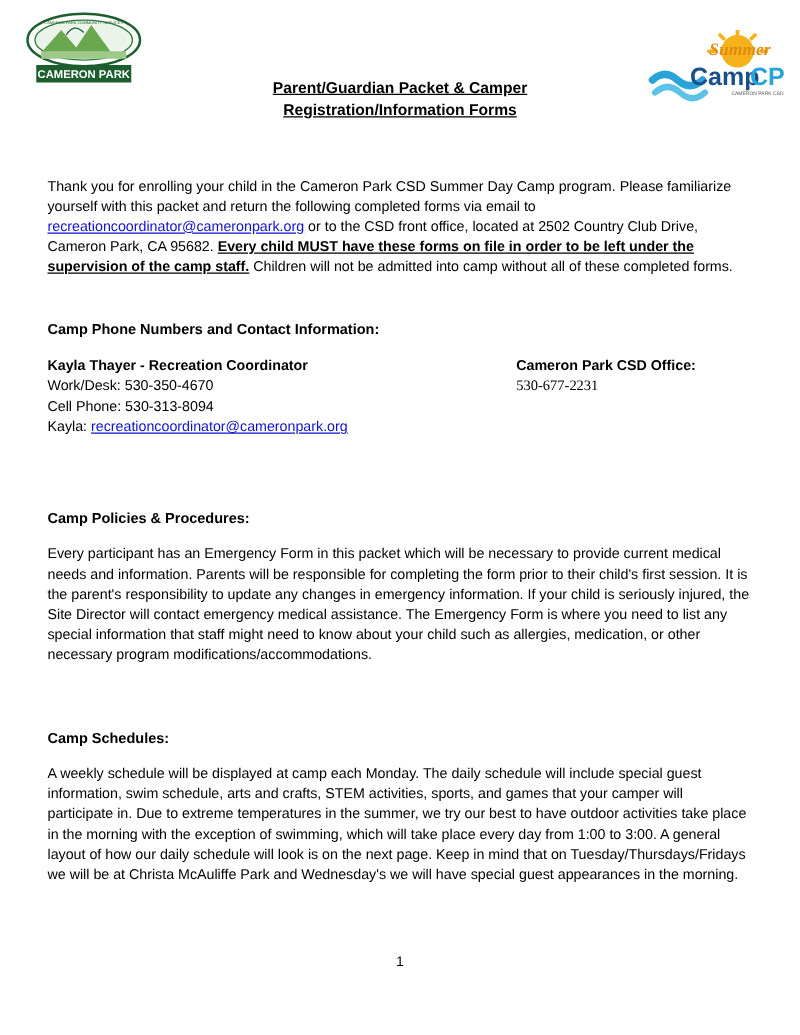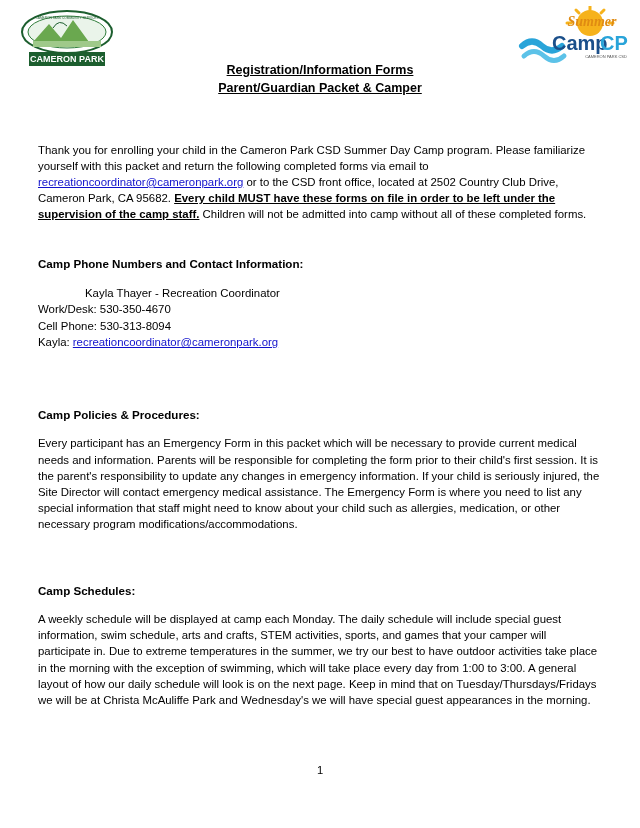--- a/index.html
+++ b/index.html
@@ -28,21 +28,21 @@
     position: absolute;
     left: 19px;
     top: 8px;
     width: 96px;
     height: 62px;
     text-decoration: underline;
   }
   .logo-right {
     position: absolute;
     right: 10px;
-    top: 6px;
+    top: 24px;
     width: 112px;
     height: 66px;
   }
 
   
   .doc-title {
     text-align: center;
     font-size: 12.5px;
     font-weight: bold;
     line-height: 1.42;
@@ -92,22 +92,21 @@
     margin-bottom: 4px;
   }
   .contact-left { width: 58%; }
   .contact-right {
     position: absolute;
     left: 375px;
     top: 0;
     width: 220px;
   }
   .contact-name {
-    font-weight: normal;
-    margin-left: 47px;
+    font-weight: bold;
   }
   .office-phone {
     font-family: "Liberation Serif", serif;
     font-size: 11.6px;
   }
 
   
   .page-number {
     position: absolute;
     left: 0;
@@ -148,42 +147,46 @@
       <text x="74" y="20" font-family="Liberation Serif, serif" font-style="italic" font-size="14" font-weight="bold" fill="#e08b12" text-anchor="middle">Summer</text>
       <path d="M4 40 q10 -9 20 0 q10 9 20 0" stroke="#29a4d9" stroke-width="6" fill="none" stroke-linecap="round"></path>
       <path d="M6 50 q10 -9 20 0 q10 9 20 0" stroke="#5cc2e8" stroke-width="5" fill="none" stroke-linecap="round"></path>
       <text x="34" y="44" font-family="Liberation Sans, sans-serif" font-size="20" font-weight="bold" fill="#1b4f8a">Camp</text>
       <text x="82" y="44" font-family="Liberation Sans, sans-serif" font-size="20" font-weight="bold" fill="#29a4d9">CP</text>
       <text x="88" y="52" font-family="Liberation Sans, sans-serif" font-size="4" fill="#555555" text-anchor="middle">CAMERON PARK CSD</text>
     </svg>
   </div>
 
   <div class="doc-title">
+    <span class="ln">Parent/Guardian Packet &amp; Camper</span>
     <span class="ln">Registration/Information Forms</span>
-    <span class="ln">Parent/Guardian Packet &amp; Camper</span>
   </div>
 
   <div class="body-wrap">
 
 
     <p class="para">
       <span>Thank you for enrolling your child in the Cameron Park CSD Summer Day Camp program. Please familiarize yourself with this packet and return the following completed forms via email to </span><a class="link" href="#">recreationcoordinator@cameronpark.org</a><span> or to the CSD front office, located at 2502 Country Club Drive, Cameron Park, CA 95682. </span><span class="bu">Every child MUST have these forms on file in order to be left under the supervision of the camp staff.</span><span> Children will not be admitted into camp without all of these completed forms.</span>
     </p>
 
     <div class="spacer-md"></div>
 
     <h2 class="section centered">Camp Phone Numbers and Contact Information:</h2>
 
     <div class="contact-block">
       <div class="contact-left">
         <div class="contact-name">Kayla Thayer - Recreation Coordinator</div>
         <div>Work/Desk: 530-350-4670</div>
         <div>Cell Phone: 530-313-8094</div>
         <div><span>Kayla: </span><a class="link" href="#">recreationcoordinator@cameronpark.org</a></div>
       </div>
+      <div class="contact-right">
+        <div class="contact-name">Cameron Park CSD Office:</div>
+        <div class="office-phone">530-677-2231</div>
+      </div>
     </div>
 
     <div class="spacer-lg"></div>
     <div class="spacer-md"></div>
 
     <h2 class="section">Camp Policies &amp; Procedures:</h2>
     <p class="para">Every participant has an Emergency Form in this packet which will be necessary to provide current medical needs and information. Parents will be responsible for completing the form prior to their child's first session. It is the parent's responsibility to update any changes in emergency information. If your child is seriously injured, the Site Director will contact emergency medical assistance. The Emergency Form is where you need to list any special information that staff might need to know about your child such as allergies, medication, or other necessary program modifications/accommodations.</p>
 
     <div class="spacer-lg"></div>
     <div class="spacer-sm"></div>

